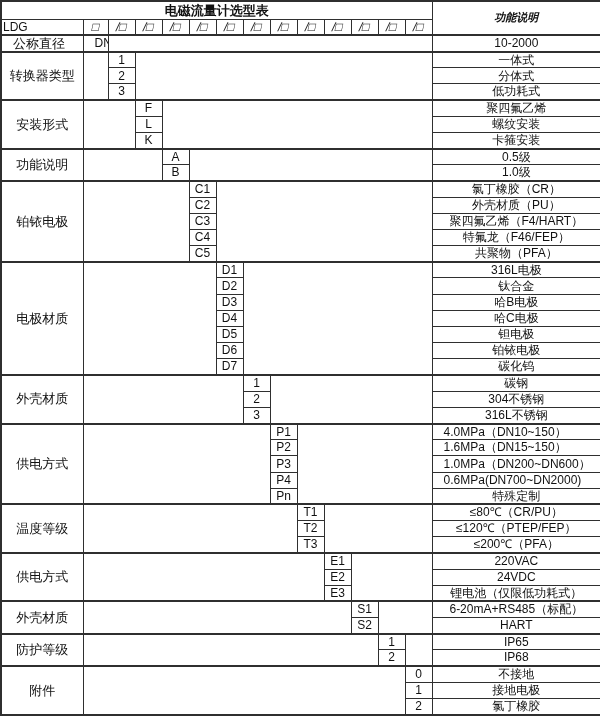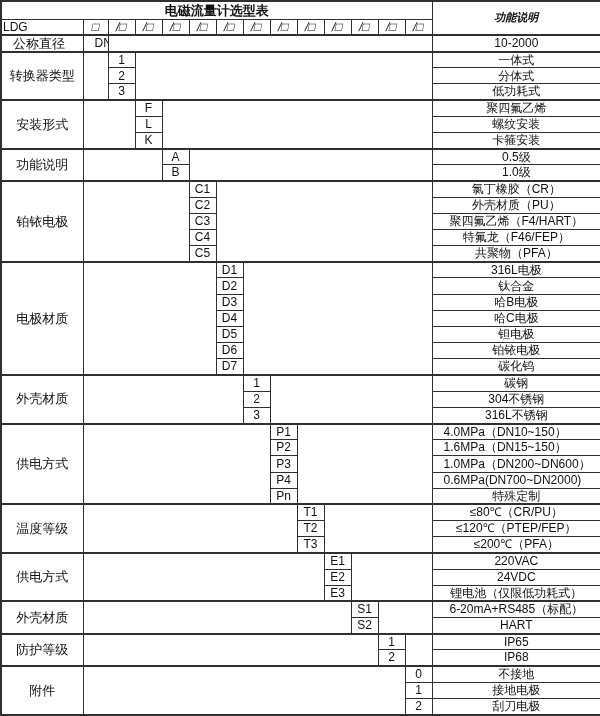--- a/index.html
+++ b/index.html
@@ -269,17 +269,17 @@
     <td rowspan="3" colspan="12"></td>
     <td>0</td>
     <td>不接地</td>
   </tr>
   <tr>
         <td>1</td>
       <td>接地电极</td>
       </tr>
   <tr>
         <td>2</td>
-      <td>刮刀电极</td>
+      <td>氯丁橡胶</td>
       </tr>
 
   </tbody>
 </table>
 
 </body></html>

